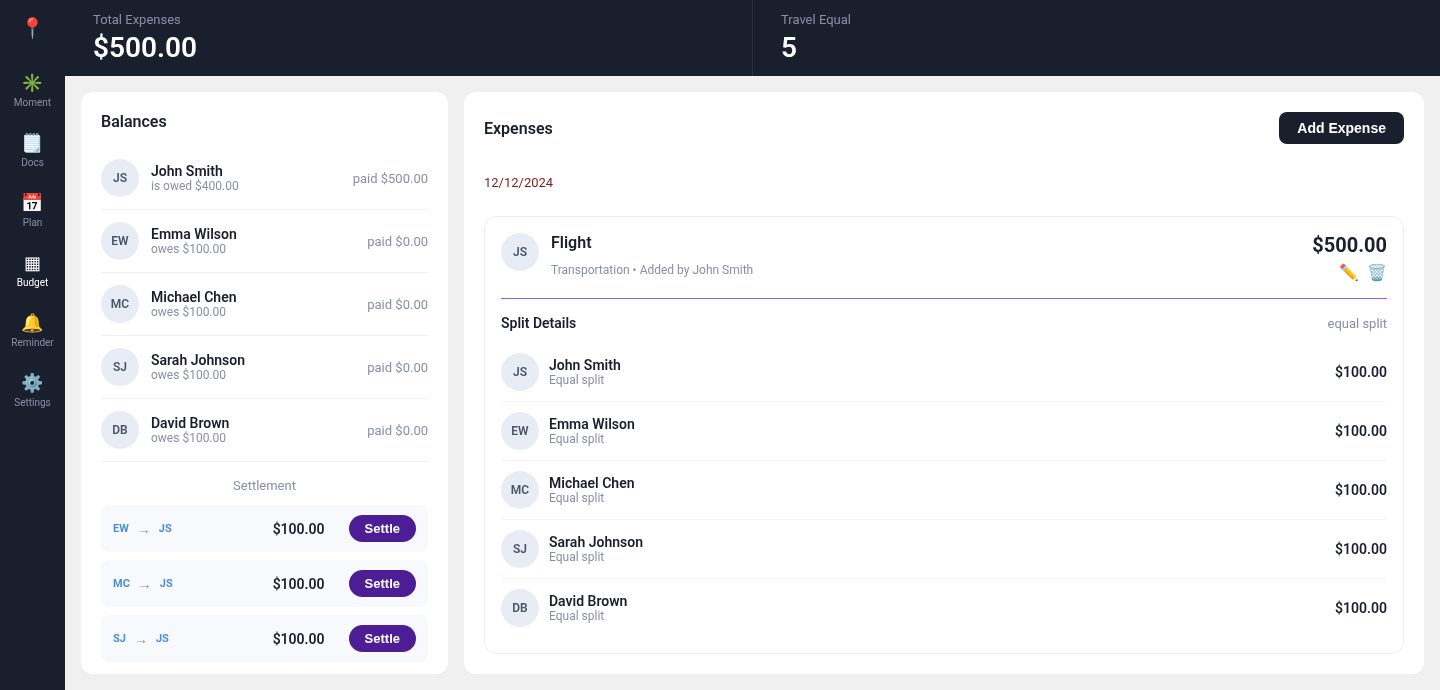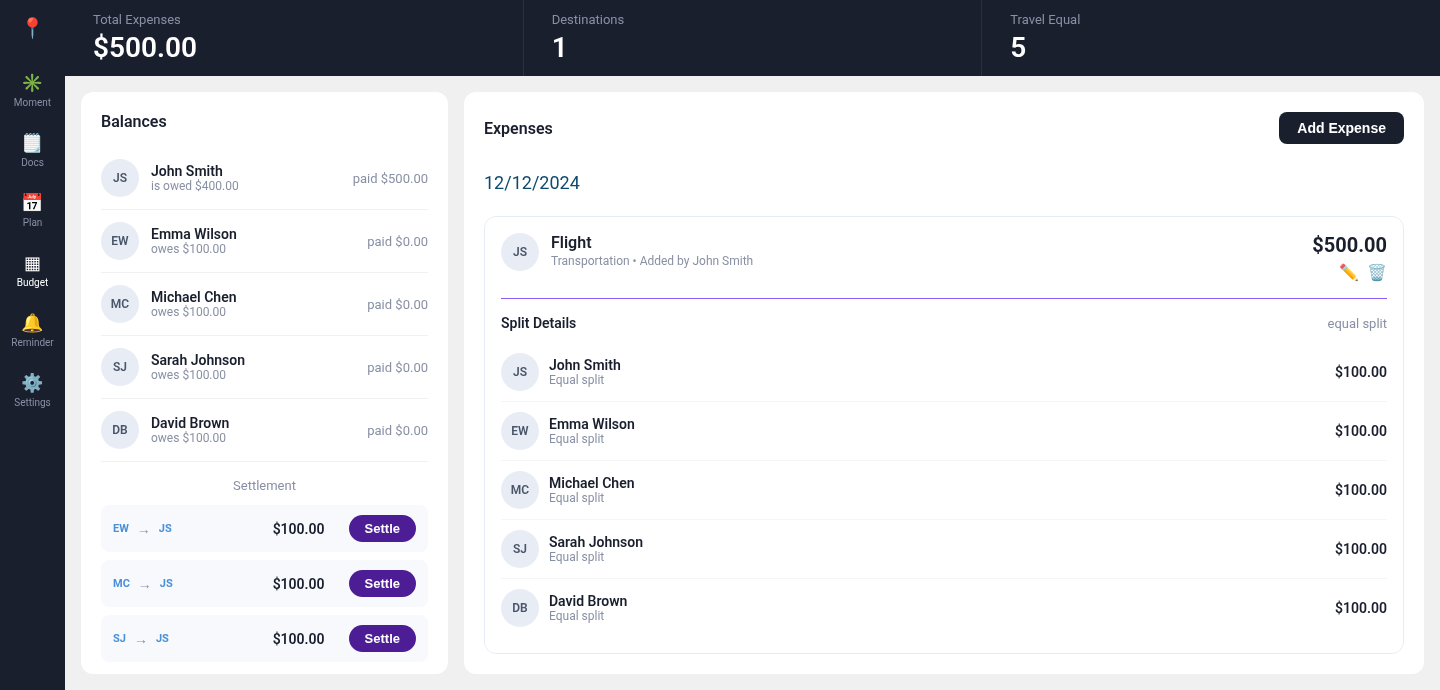--- a/index.html
+++ b/index.html
@@ -233,22 +233,22 @@
       background: #1a1f2e;
       color: #fff;
       border: none;
       border-radius: 8px;
       padding: 8px 18px;
       font-size: 14px;
       font-weight: 600;
       cursor: pointer;
     }
     .date-label {
-      font-size: 18px;
-      color: #0c4a6e;
+      font-size: 13px;
+      color: #7f1d1d;
       margin-bottom: 12px;
     }
     .expense-card {
       border: 1px solid #e8edf5;
       border-radius: 12px;
       padding: 16px;
     }
     .expense-header {
       display: flex;
       align-items: flex-start;
@@ -260,21 +260,21 @@
       gap: 12px;
     }
     .expense-info .expense-name {
       font-size: 16px;
       font-weight: 600;
       color: #1a1f2e;
     }
     .expense-meta {
       font-size: 12px;
       color: #8890a4;
-      margin-top: 2px;
+      margin-top: 11px;
     }
     .expense-right {
       display: flex;
       flex-direction: column;
       align-items: flex-end;
       gap: 6px;
     }
     .expense-amount {
       font-size: 20px;
       font-weight: 700;
@@ -373,24 +373,20 @@
     <span class="label">Settings</span>
   </div>
 </nav>
 
 <div class="main">
 
   <div class="stats-bar">
     <div class="stat-card">
       <span class="stat-label">Total Expenses</span>
       <span class="stat-value">$500.00</span>
-    </div>
-    <div class="stat-card">
-      <span class="stat-label">Destinations</span>
-      <span class="stat-value">1</span>
     </div>
     <div class="stat-card">
       <span class="stat-label">Travel Equal</span>
       <span class="stat-value">5</span>
     </div>
   </div>
 
   <div class="content-area">
 
     <div class="balances-panel">

